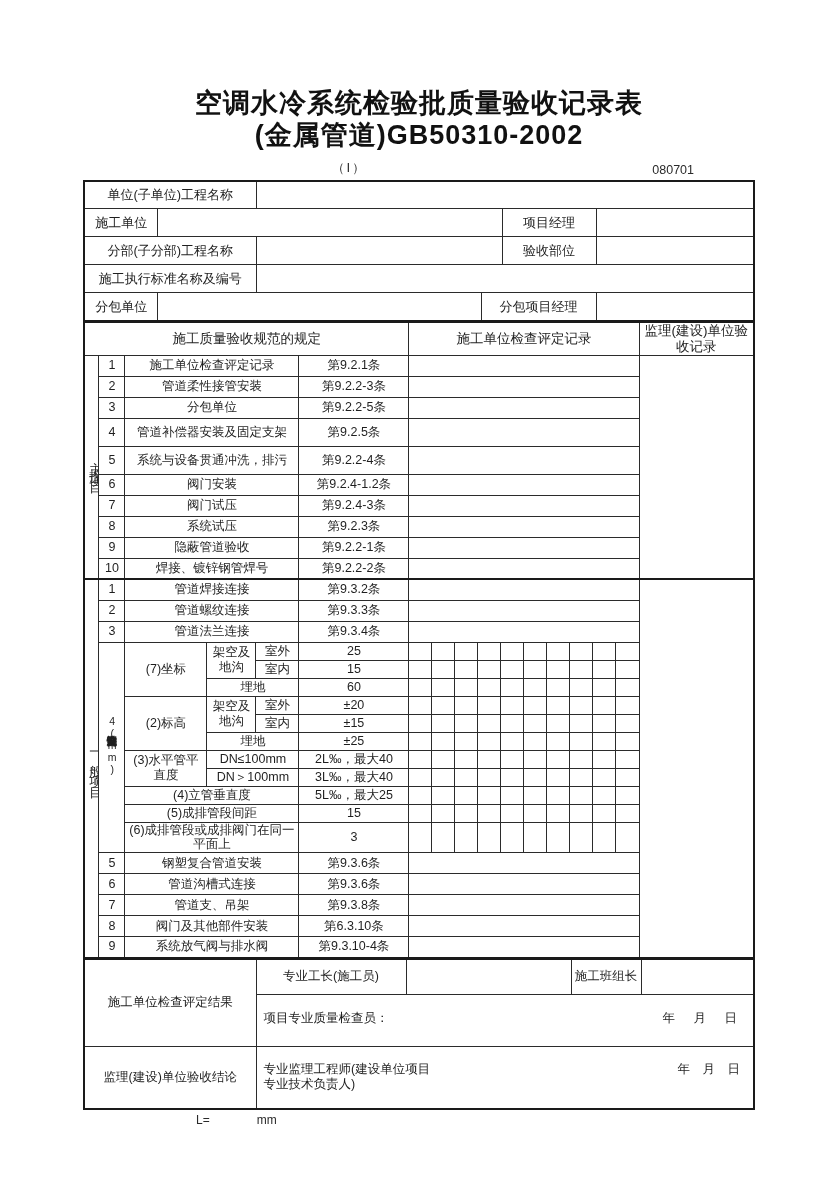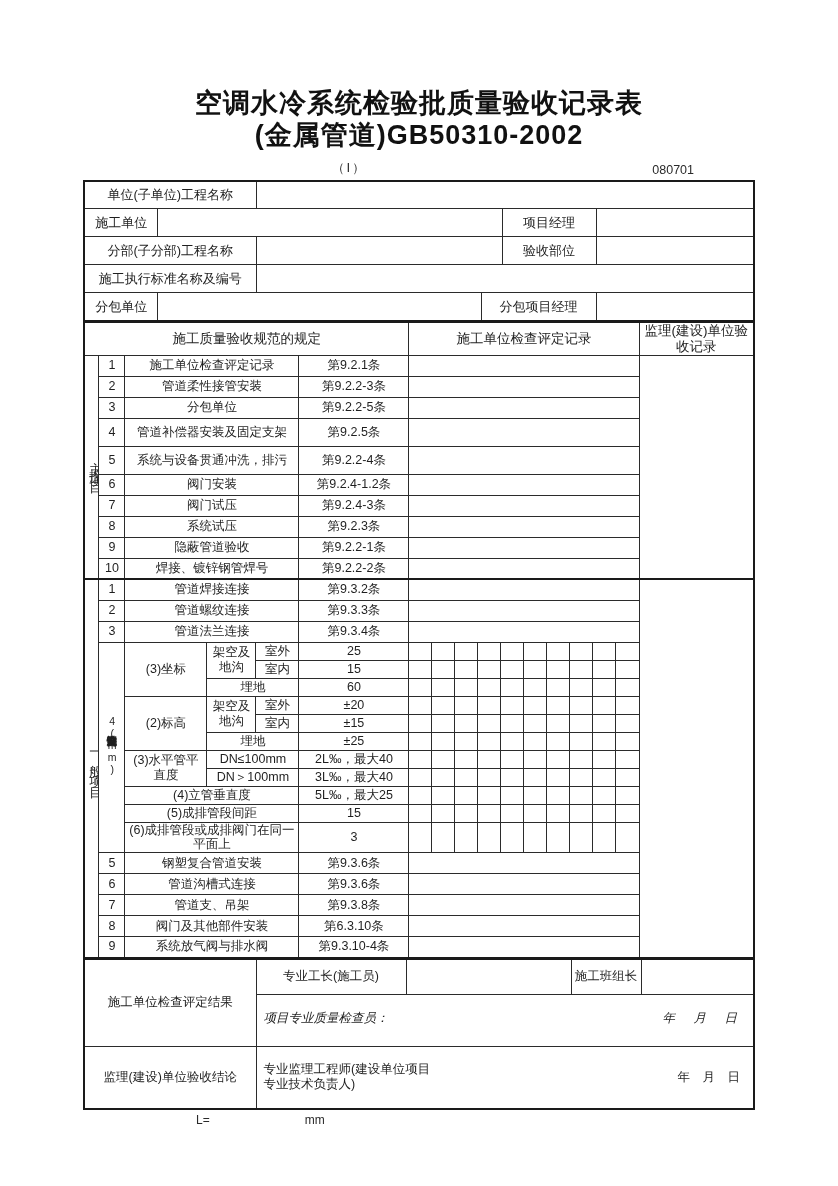--- a/index.html
+++ b/index.html
@@ -28,29 +28,29 @@
   .vtext.main{letter-spacing:7px;}
   .vtext.gen{letter-spacing:11px;}
   .vtext.dev{font-size:10.5px;line-height:1;letter-spacing:0;}
   td.g{padding:0;}
   tr.sep td{border-top:2px solid #1a1a1a;}
   tr.rowA{height:36px;}
   tr.rowB{height:52px;}
   tr.rowC{height:62px;}
   td.wrapcell{padding:0 5px;}
   .sig-line{display:flex;justify-content:space-between;align-items:flex-start;height:100%;
-            padding:0 10px 5px 4px;box-sizing:border-box;font-style:italic;}
+            padding:0 10px 5px 4px;box-sizing:border-box;}
   .sig-line .sig-label{font-size:12.5px;}
   .sig-line .sig-date{font-size:12.5px;letter-spacing:3px;}
-  .eng-line{display:flex;justify-content:space-between;align-items:center;height:100%;
+  .eng-line{display:flex;justify-content:space-between;height:100%;
             padding:4px 10px 4px 4px;box-sizing:border-box;gap:33px;}
   .eng-line .eng-label{font-size:12.5px;text-align:left;max-width:168px;line-height:1.2;}
   .page-footer{width:670px;margin:3px auto 0 auto;display:flex;font-size:12px;color:#2a2a2a;}
   .page-footer .l-eq{margin-left:112px;}
-  .page-footer .l-unit{margin-left:95px;}
+  .page-footer .l-unit{margin-left:47px;}
 </style>
 </head>
 <body>
 
 <div class="page">
 
   <div class="title-block">
     <div class="title-line">空调水冷系统检验批质量验收记录表</div>
     <div class="title-line">(金属管道)GB50310-2002</div>
   </div>
@@ -205,21 +205,21 @@
         </tr>
     <tr class="std">
           <td>3</td>
           <td colspan="3">管道法兰连接</td>
           <td>第9.3.4条</td>
           <td colspan="10"></td>
         </tr>
 
     <tr class="dev">
       <td rowspan="11" class="vcell"><span class="vtext dev">4钢制管道安装允许偏差(mm)</span></td>
-      <td rowspan="3">(3)坐标</td>
+      <td rowspan="3">(7)坐标</td>
       <td rowspan="2">架空及地沟</td>
       <td>室外</td>
       <td>25</td>
     <td class="g"></td>
           <td class="g"></td>
           <td class="g"></td>
           <td class="g"></td>
           <td class="g"></td>
           <td class="g"></td>
           <td class="g"></td>

